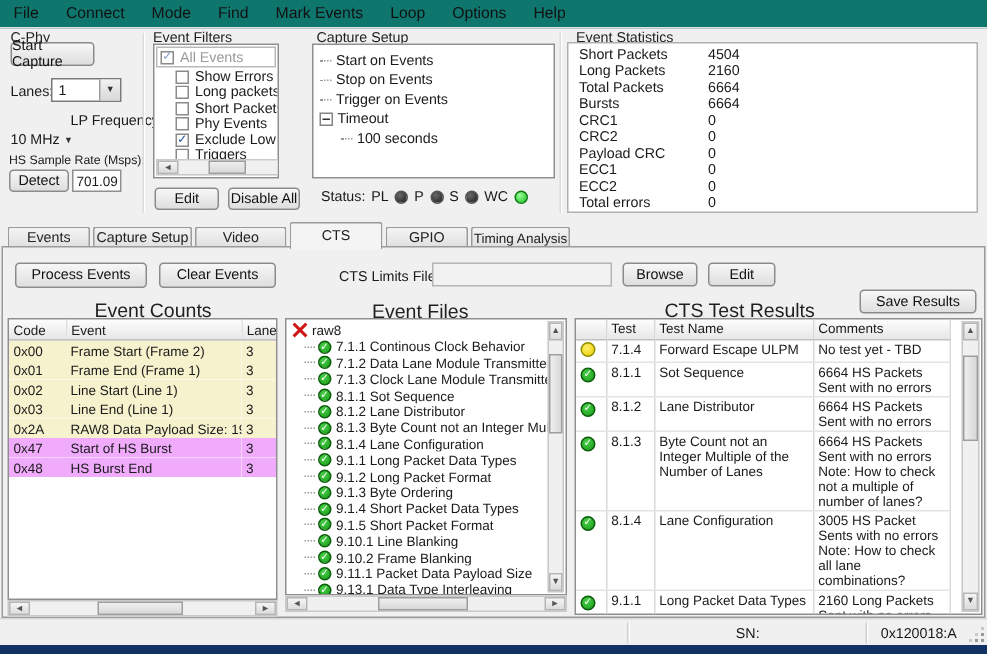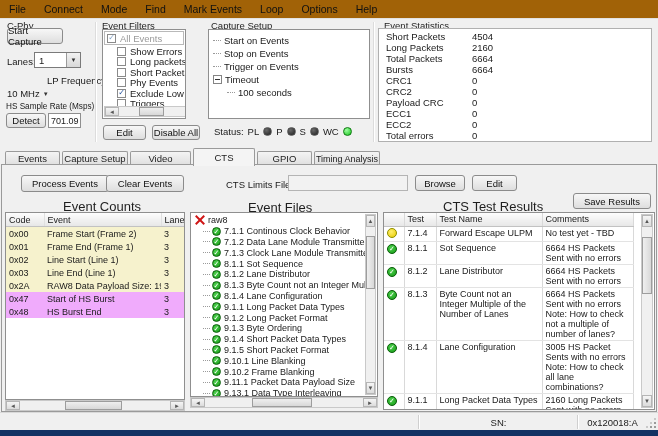--- a/index.html
+++ b/index.html
@@ -1,20 +1,20 @@
 <!DOCTYPE html>
 <html><head>
 <meta charset="utf-8">
 <style>
   html,body{margin:0;padding:0;}
   body{font-family:"Liberation Sans",sans-serif;background:#d8d8d8;}
   .app{position:relative;width:658px;height:436px;background:#f0f0f0;overflow:hidden;
        font-size:9.5px;color:#1a1a1a;}
   
-  .menubar{position:absolute;left:0;top:0;width:658px;height:18px;background:#a16207;
+  .menubar{position:absolute;left:0;top:0;width:658px;height:18px;background:#0f766e;
            border-bottom:1px solid #e2e2e2;display:flex;align-items:center;}
   .menu-item{padding:2px 9px;font-size:10.5px;color:#111;cursor:default;}
   
   .group-title{position:absolute;font-size:9.5px;color:#1f1f1f;}
   .vsep{position:absolute;width:1px;background:#dcdcdc;border-right:1px solid #fff;}
   .btn{position:absolute;display:flex;align-items:center;justify-content:center;
        background:linear-gradient(#f7f7f7,#dedede);border:1px solid #8b8b8b;border-radius:3px;
        font-size:9.5px;color:#111;box-sizing:border-box;cursor:default;}
   .whitebox{position:absolute;background:#fff;border:1px solid #8f8f8f;box-sizing:border-box;overflow:hidden;}
   .sunken{position:absolute;background:#f2f2f2;border:1px solid #b4b4b4;box-sizing:border-box;}
@@ -303,21 +303,21 @@
   <div class="tabstrip">
     <div class="tab" style="left:5px;width:55px;" data-active="false">Events</div>
     <div class="tab" style="left:62px;width:66px;" data-active="false">Capture Setup</div>
     <div class="tab" style="left:130px;width:61px;" data-active="false">Video</div>
     <div class="tab" style="left:193px;width:62px;" data-active="true">CTS</div>
     <div class="tab" style="left:257px;width:55px;" data-active="false">GPIO</div>
     <div class="tab" style="left:314px;width:66px;font-size:9px;" data-active="false">Timing Analysis</div>
   </div>
   <div class="tabpage"></div>
 
-  <div class="btn" style="left:21px;top:175px;width:88px;height:17px;">Process Events</div>
+  <div class="btn" style="left:10px;top:175px;width:88px;height:17px;">Process Events</div>
   <div class="btn" style="left:106px;top:175px;width:78px;height:17px;">Clear Events</div>
   <span class="lbl" style="left:226px;top:179px;">CTS Limits File:</span>
   <div class="sunken" style="left:288px;top:175px;width:120px;height:16px;display:flex;align-items:center;padding-left:3px;">
     <span></span>
   </div>
   <div class="btn" style="left:415px;top:175px;width:50px;height:16px;">Browse</div>
   <div class="btn" style="left:472px;top:175px;width:45px;height:16px;">Edit</div>
   <div class="btn" style="left:573px;top:193px;width:78px;height:16px;">Save Results</div>
 
   <span class="sect-label" style="left:63px;top:199px;">Event Counts</span>

